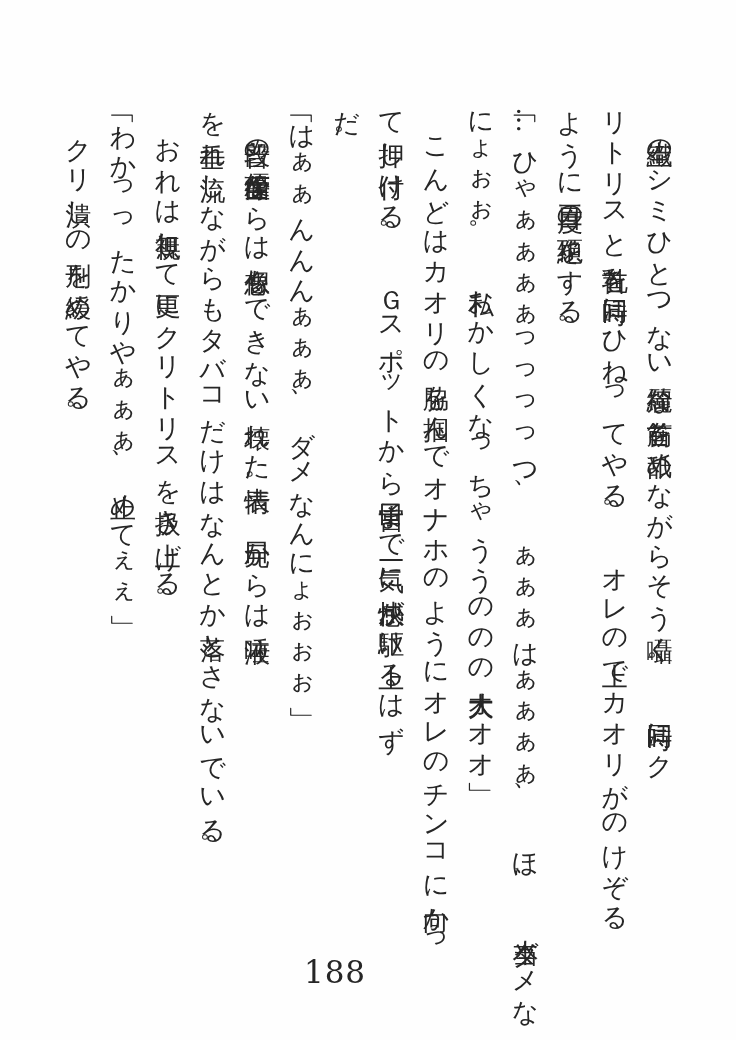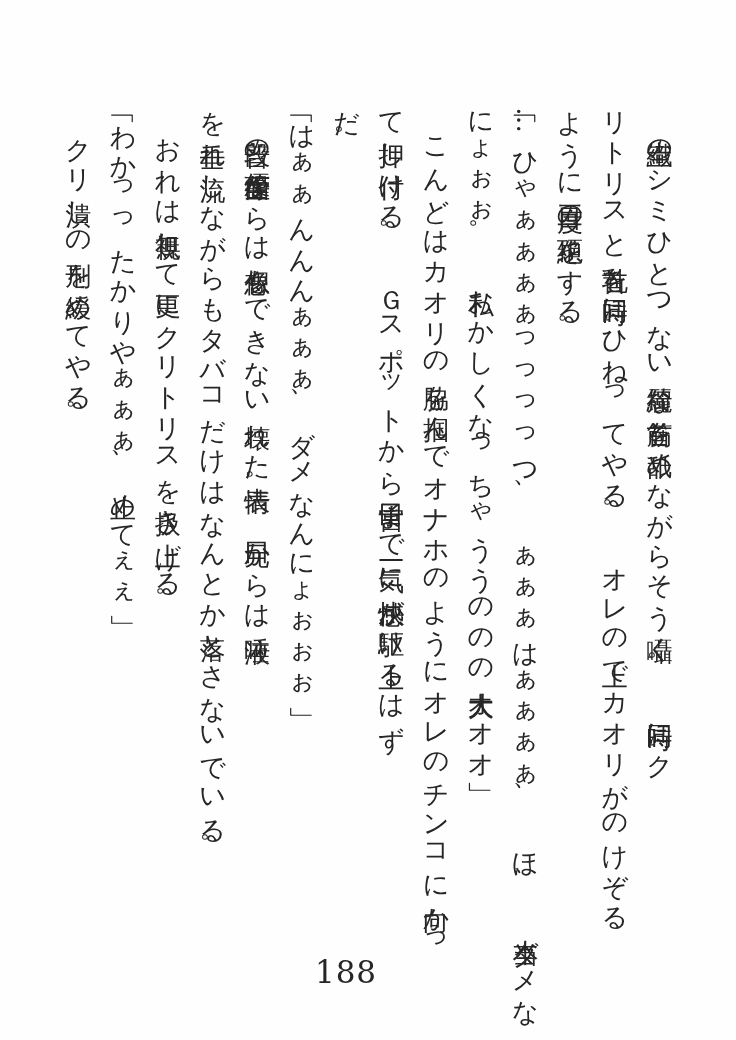--- a/index.html
+++ b/index.html
@@ -42,21 +42,20 @@
   .indent-bracket { text-indent: 13px; }
   .page-number {
     position: absolute;
     top: 954px;
     left: 0;
     width: 670px;
     text-align: center;
     font-size: 31px;
     color: #262626;
     letter-spacing: 1px;
-    padding-left: 11px;
   }
 </style>
 </head>
 <body>
 
 <div class="page">
 
   <div class="page-text">
     <div class="line indent-full">圭織のシミひとつない綺麗な首筋を舐めながらそう囁く。　同時にク</div>
     <div class="line">リトリスと乳首を同時にひねってやる。　オレの上でカオリがのけぞる</div>

